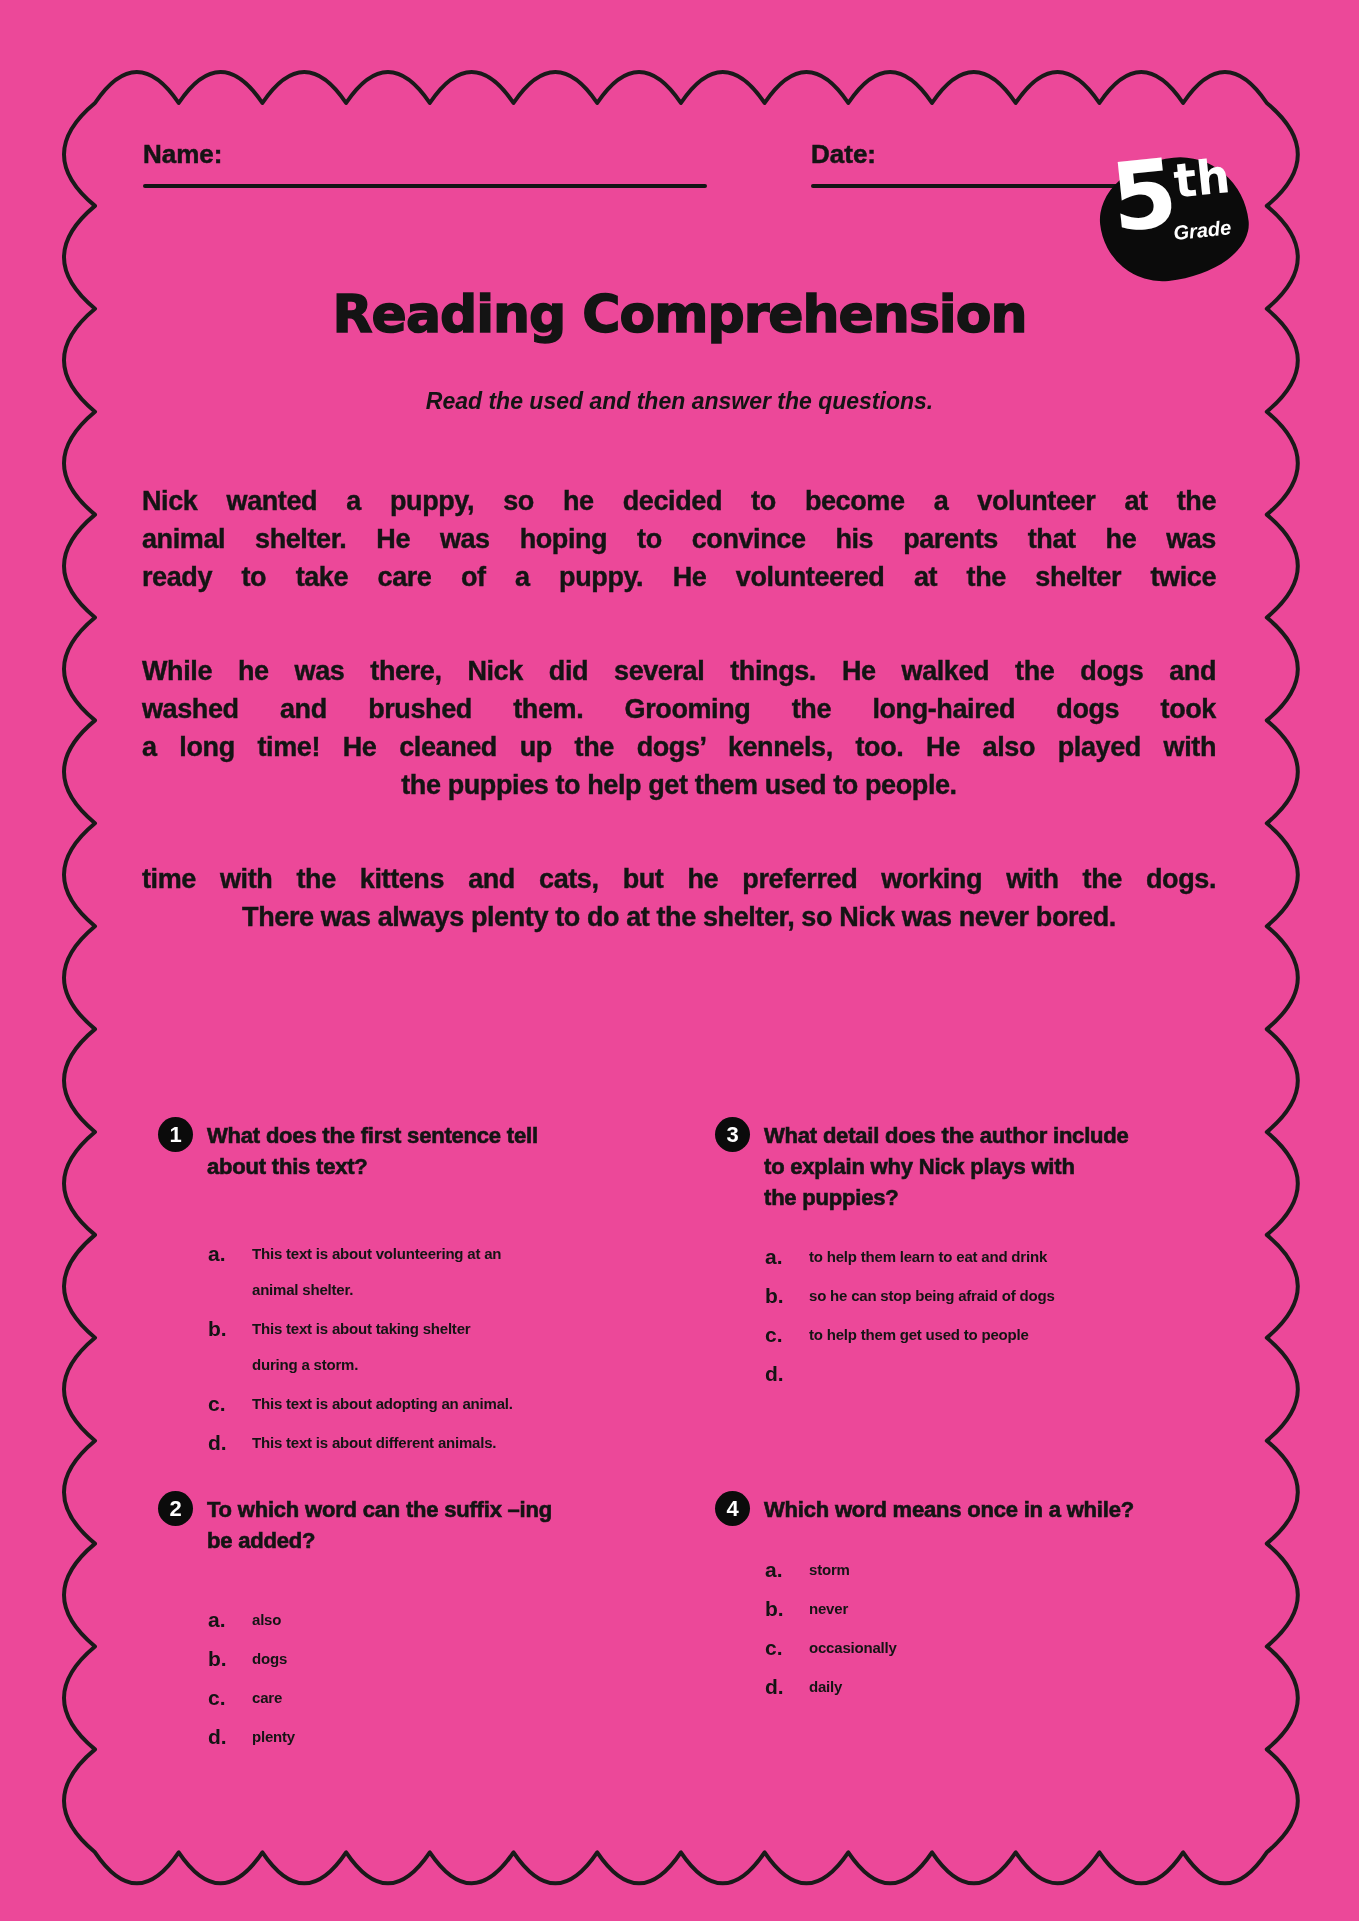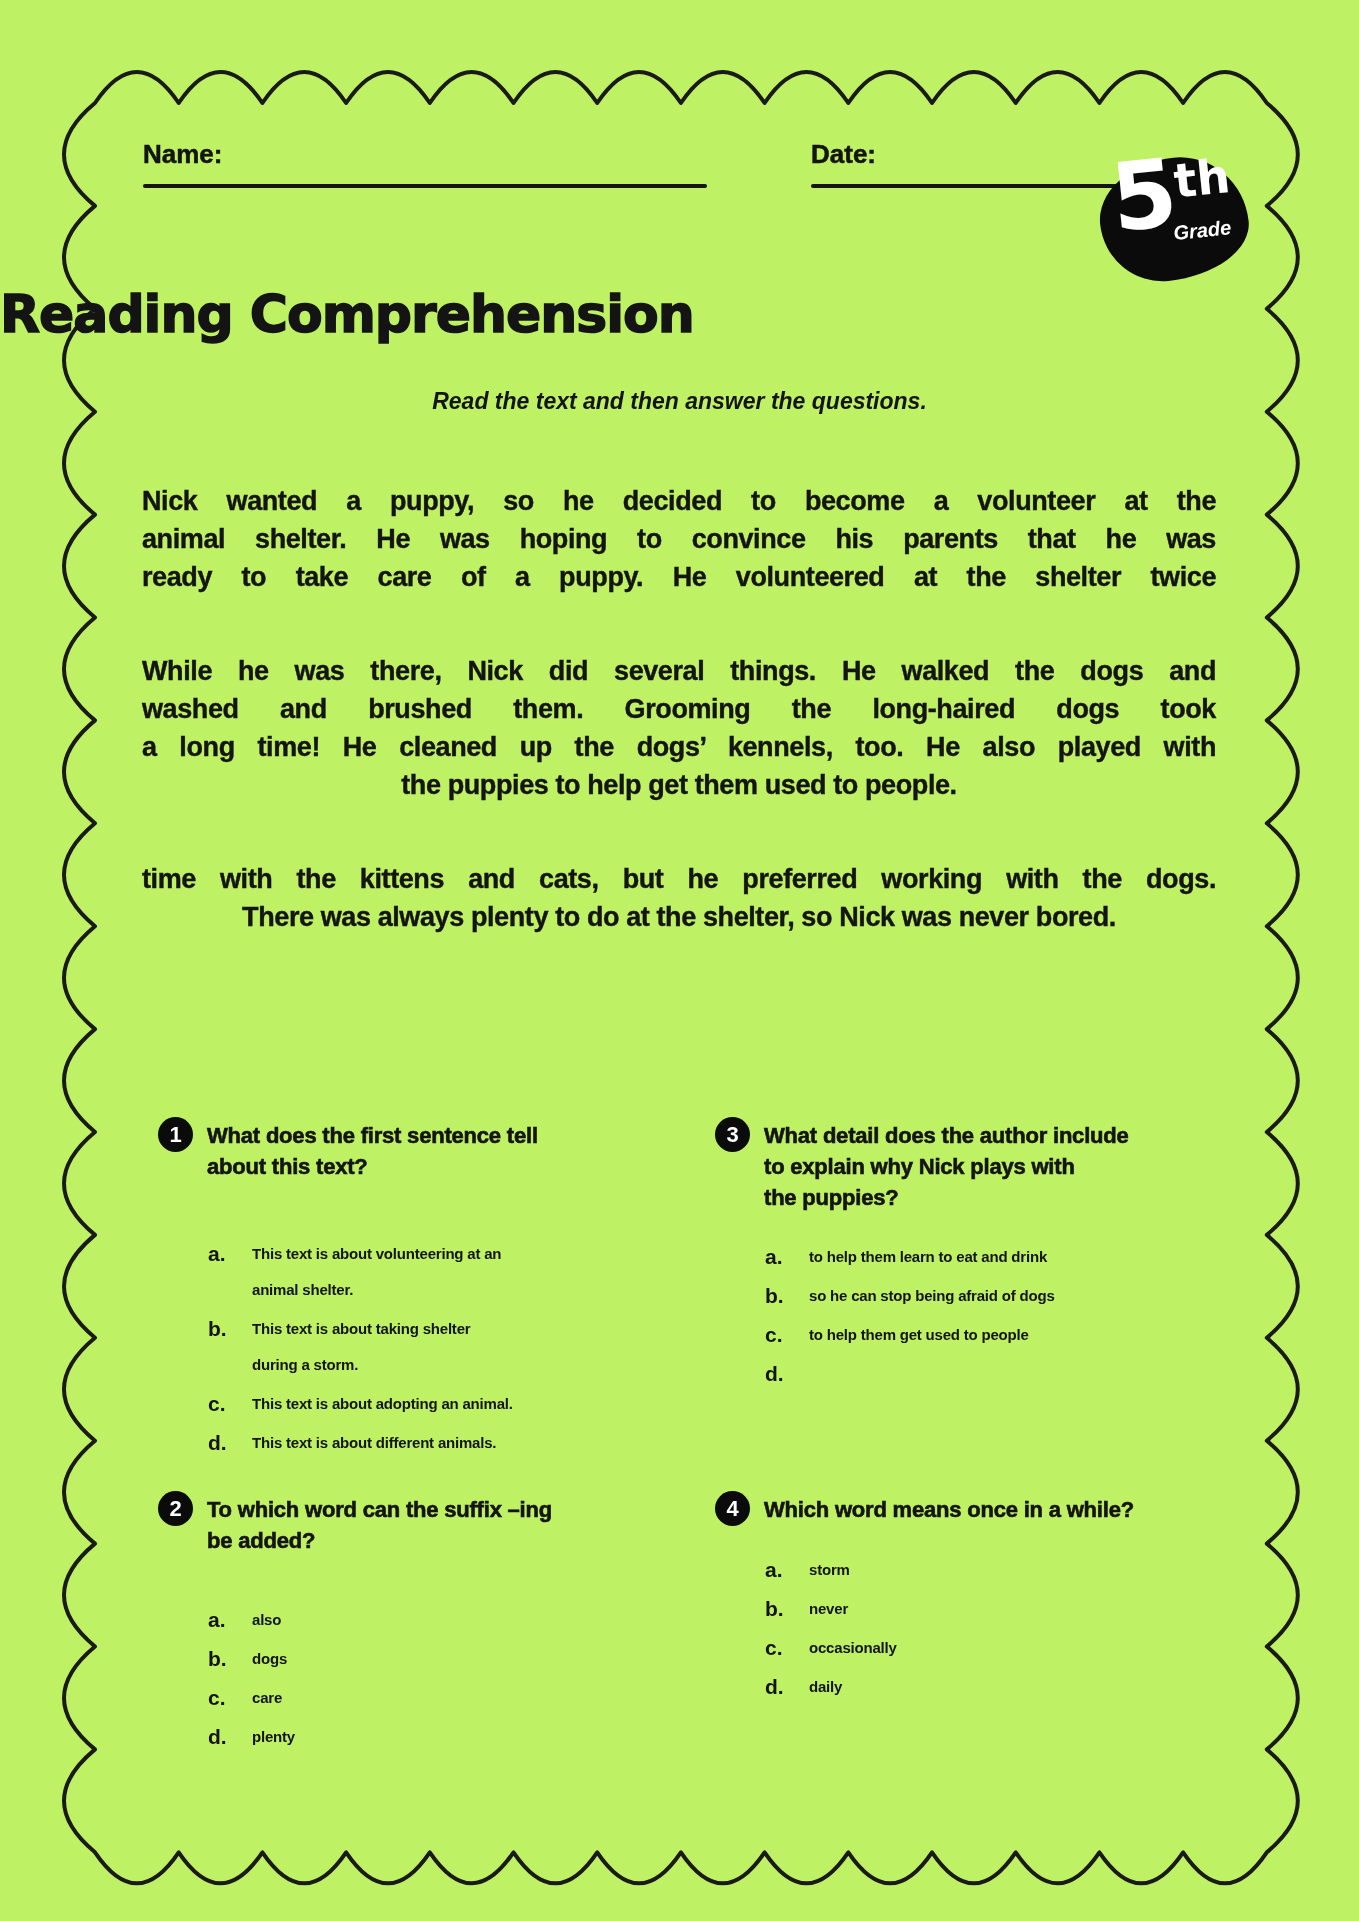--- a/index.html
+++ b/index.html
@@ -1,19 +1,19 @@
 <!DOCTYPE html>
 <html><head>
 <meta charset="utf-8">
 <style>
   html,body{margin:0;padding:0;background:#e8e8e8;}
   .page{
     position:relative;
     width:1359px;height:1921px;
-    background:#bef264;
+    background:#ec4899;
     font-family:"Liberation Sans",sans-serif;
     color:#141414;
     overflow:hidden;
   }
   .border-svg{position:absolute;left:0;top:0;}
 
   
   .field-label{position:absolute;font-size:26px;font-weight:bold;-webkit-text-stroke:.5px #141414;}
   .write-line{position:absolute;height:4px;background:#141414;border-radius:2px;}
 
@@ -23,21 +23,21 @@
     background:#0b0b0b;color:#fff;
     border-radius:54% 46% 58% 42% / 48% 58% 42% 52%;
     transform:rotate(-6deg);z-index:3;
   }
   .grade-number{position:absolute;left:14px;top:-12px;font-family:"DejaVu Sans",sans-serif;font-size:94px;font-weight:bold;line-height:1;}
   .grade-suffix{position:absolute;left:78px;top:0px;font-family:"DejaVu Sans",sans-serif;font-size:47px;font-weight:bold;line-height:1;}
   .grade-word{position:absolute;left:72px;top:64px;font-size:20px;font-style:italic;font-weight:bold;}
 
   .title{
     position:absolute;left:0;top:284px;width:100%;
-    font-family:"DejaVu Sans",sans-serif;
+    text-align:center;font-family:"DejaVu Sans",sans-serif;
     font-size:52px;font-weight:bold;letter-spacing:-1px;
     -webkit-text-stroke:1.5px #141414;
   }
   .subtitle{
     position:absolute;left:0;top:388px;width:100%;
     text-align:center;font-size:23px;font-weight:bold;font-style:italic;
   }
 
   
   .passage{position:absolute;left:142px;top:482px;width:1076px;
@@ -103,21 +103,21 @@
   <div class="field-label" style="left:811px;top:139px;">Date:</div>
   <div class="write-line" style="left:811px;top:184px;width:334px;"></div>
 
   <div class="grade-badge">
     <span class="grade-number">5</span>
     <span class="grade-suffix">th</span>
     <span class="grade-word">Grade</span>
   </div>
 
   <div class="title">Reading Comprehension</div>
-  <div class="subtitle">Read the text and then answer the questions.</div>
+  <div class="subtitle">Read the used and then answer the questions.</div>
 
   <div class="passage">
     <div class="paragraph">
       <div class="pline">Nick wanted a puppy, so he decided to become a volunteer at the</div>
       <div class="pline">animal shelter. He was hoping to convince his parents that he was</div>
       <div class="pline">ready to take care of a puppy. He volunteered at the shelter twice</div>
     </div>
     <div class="paragraph">
       <div class="pline">While he was there, Nick did several things. He walked the dogs and</div>
       <div class="pline">washed and brushed them. Grooming the long-haired dogs took</div>

